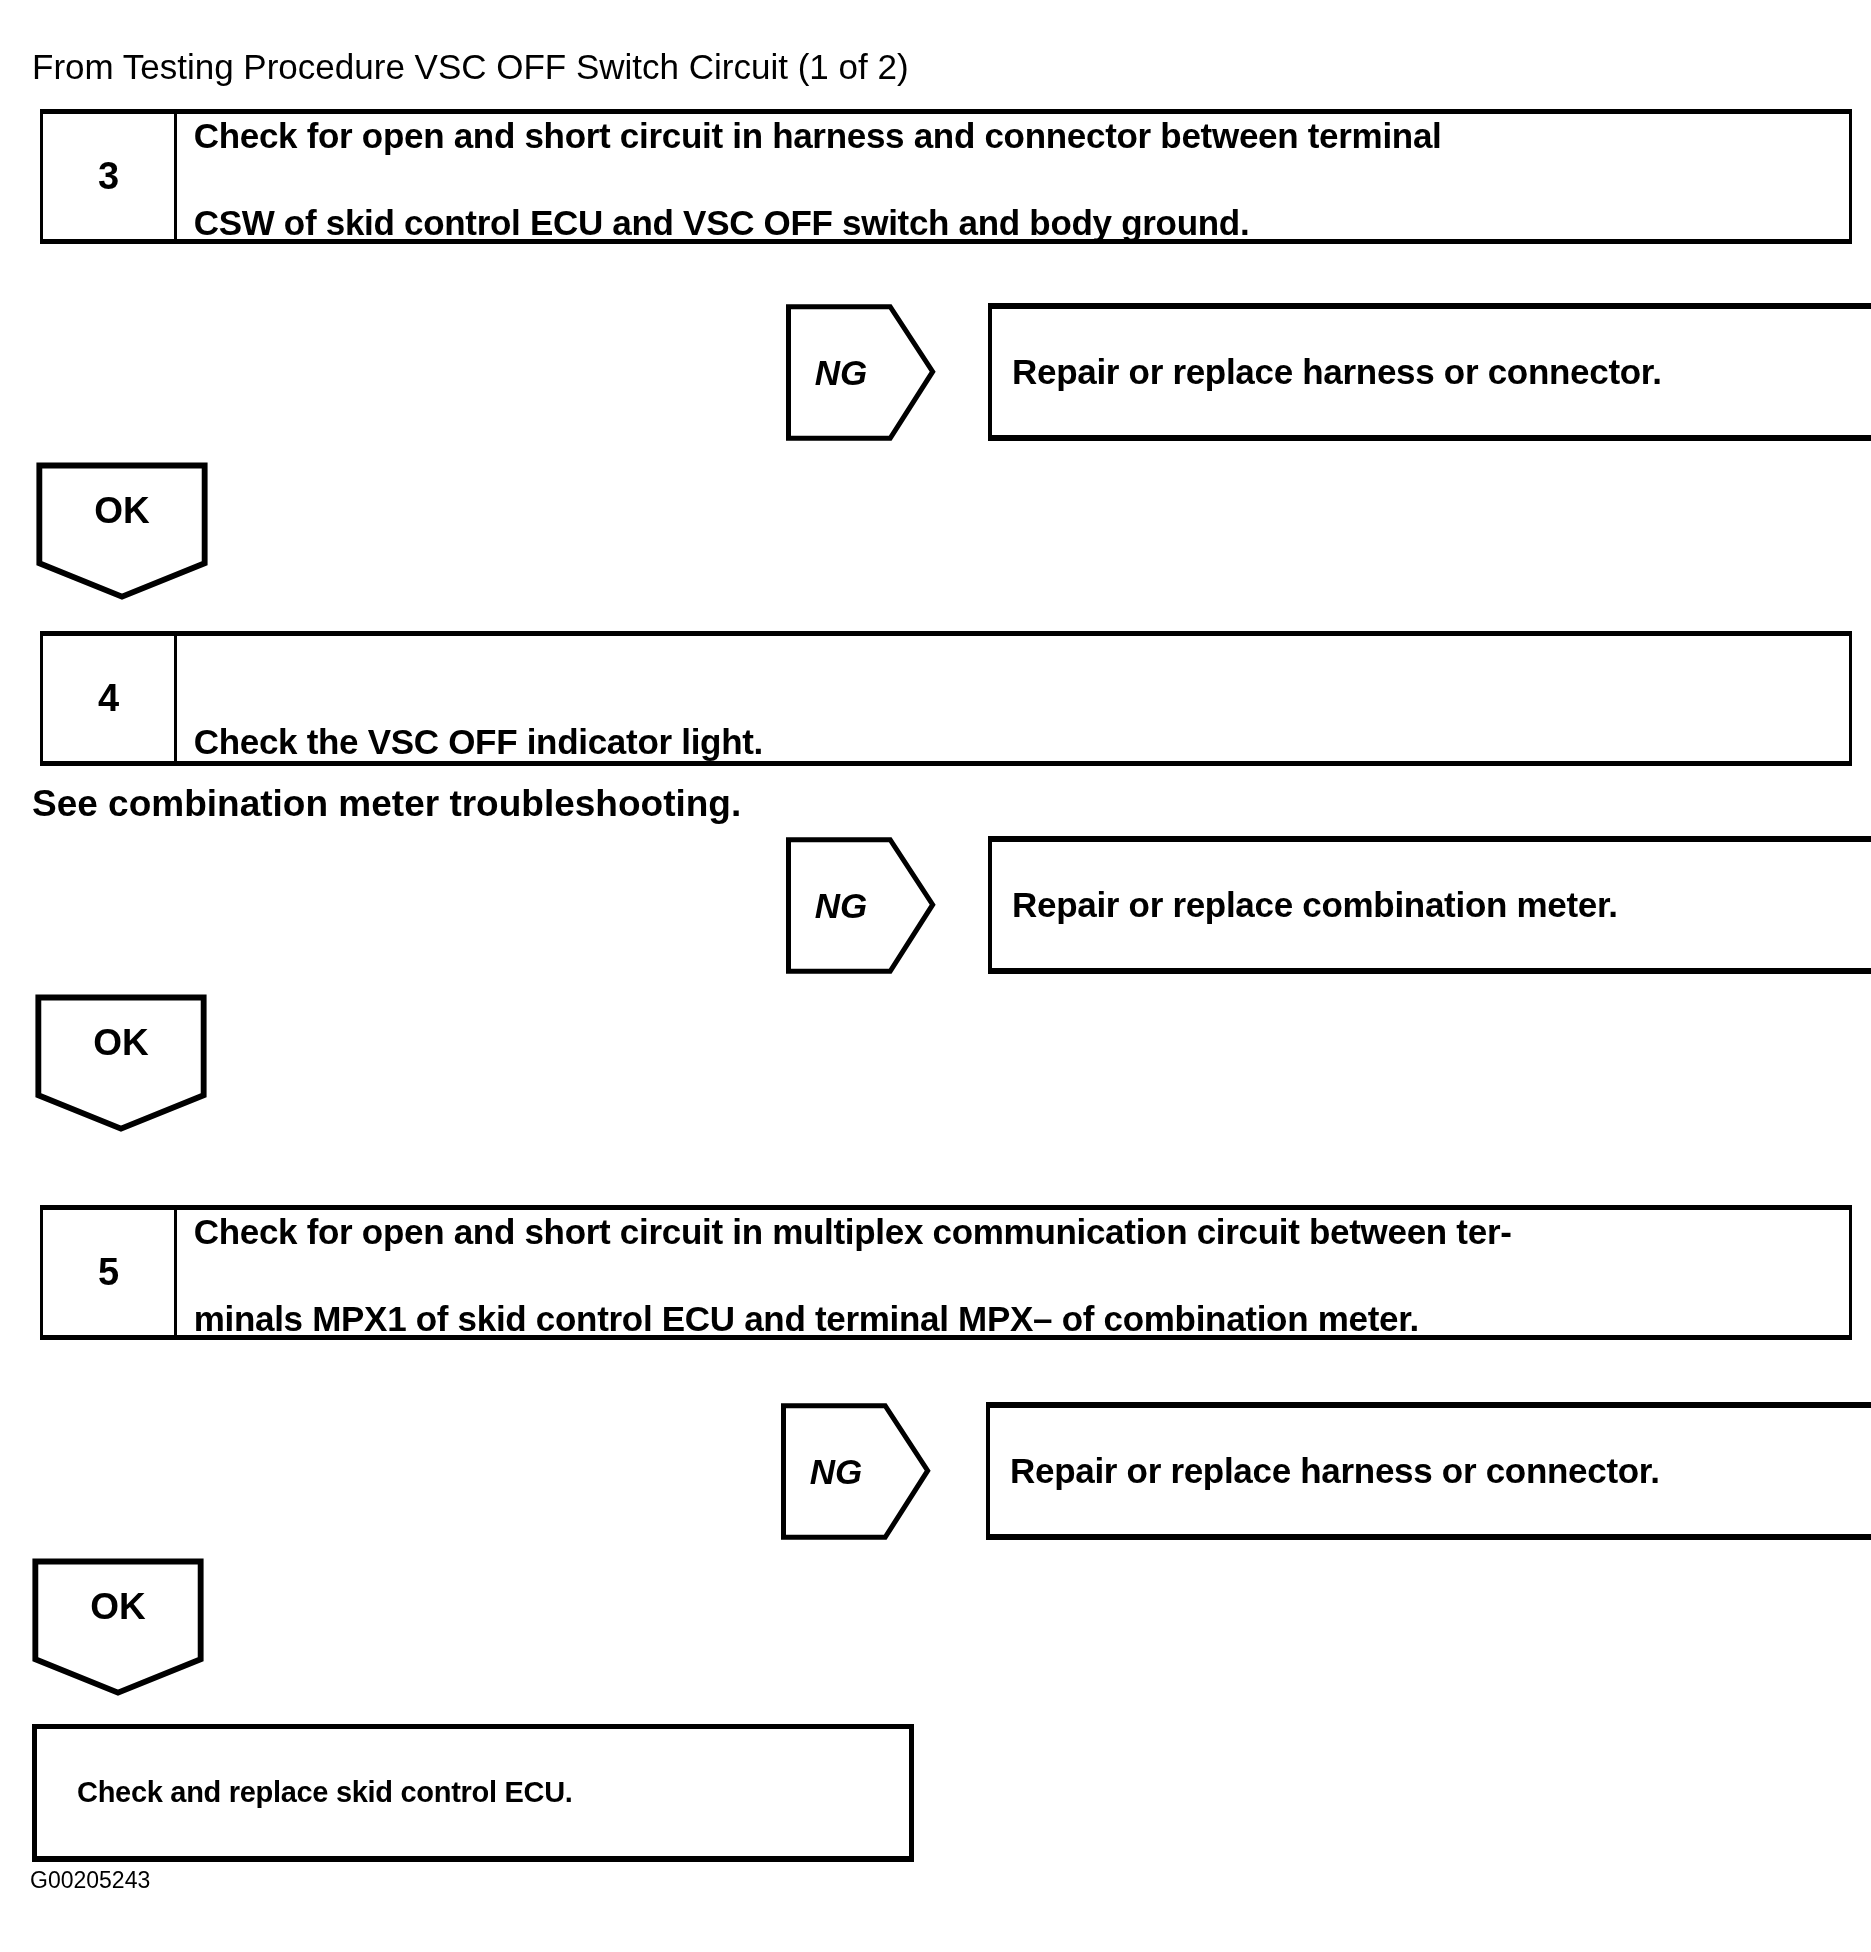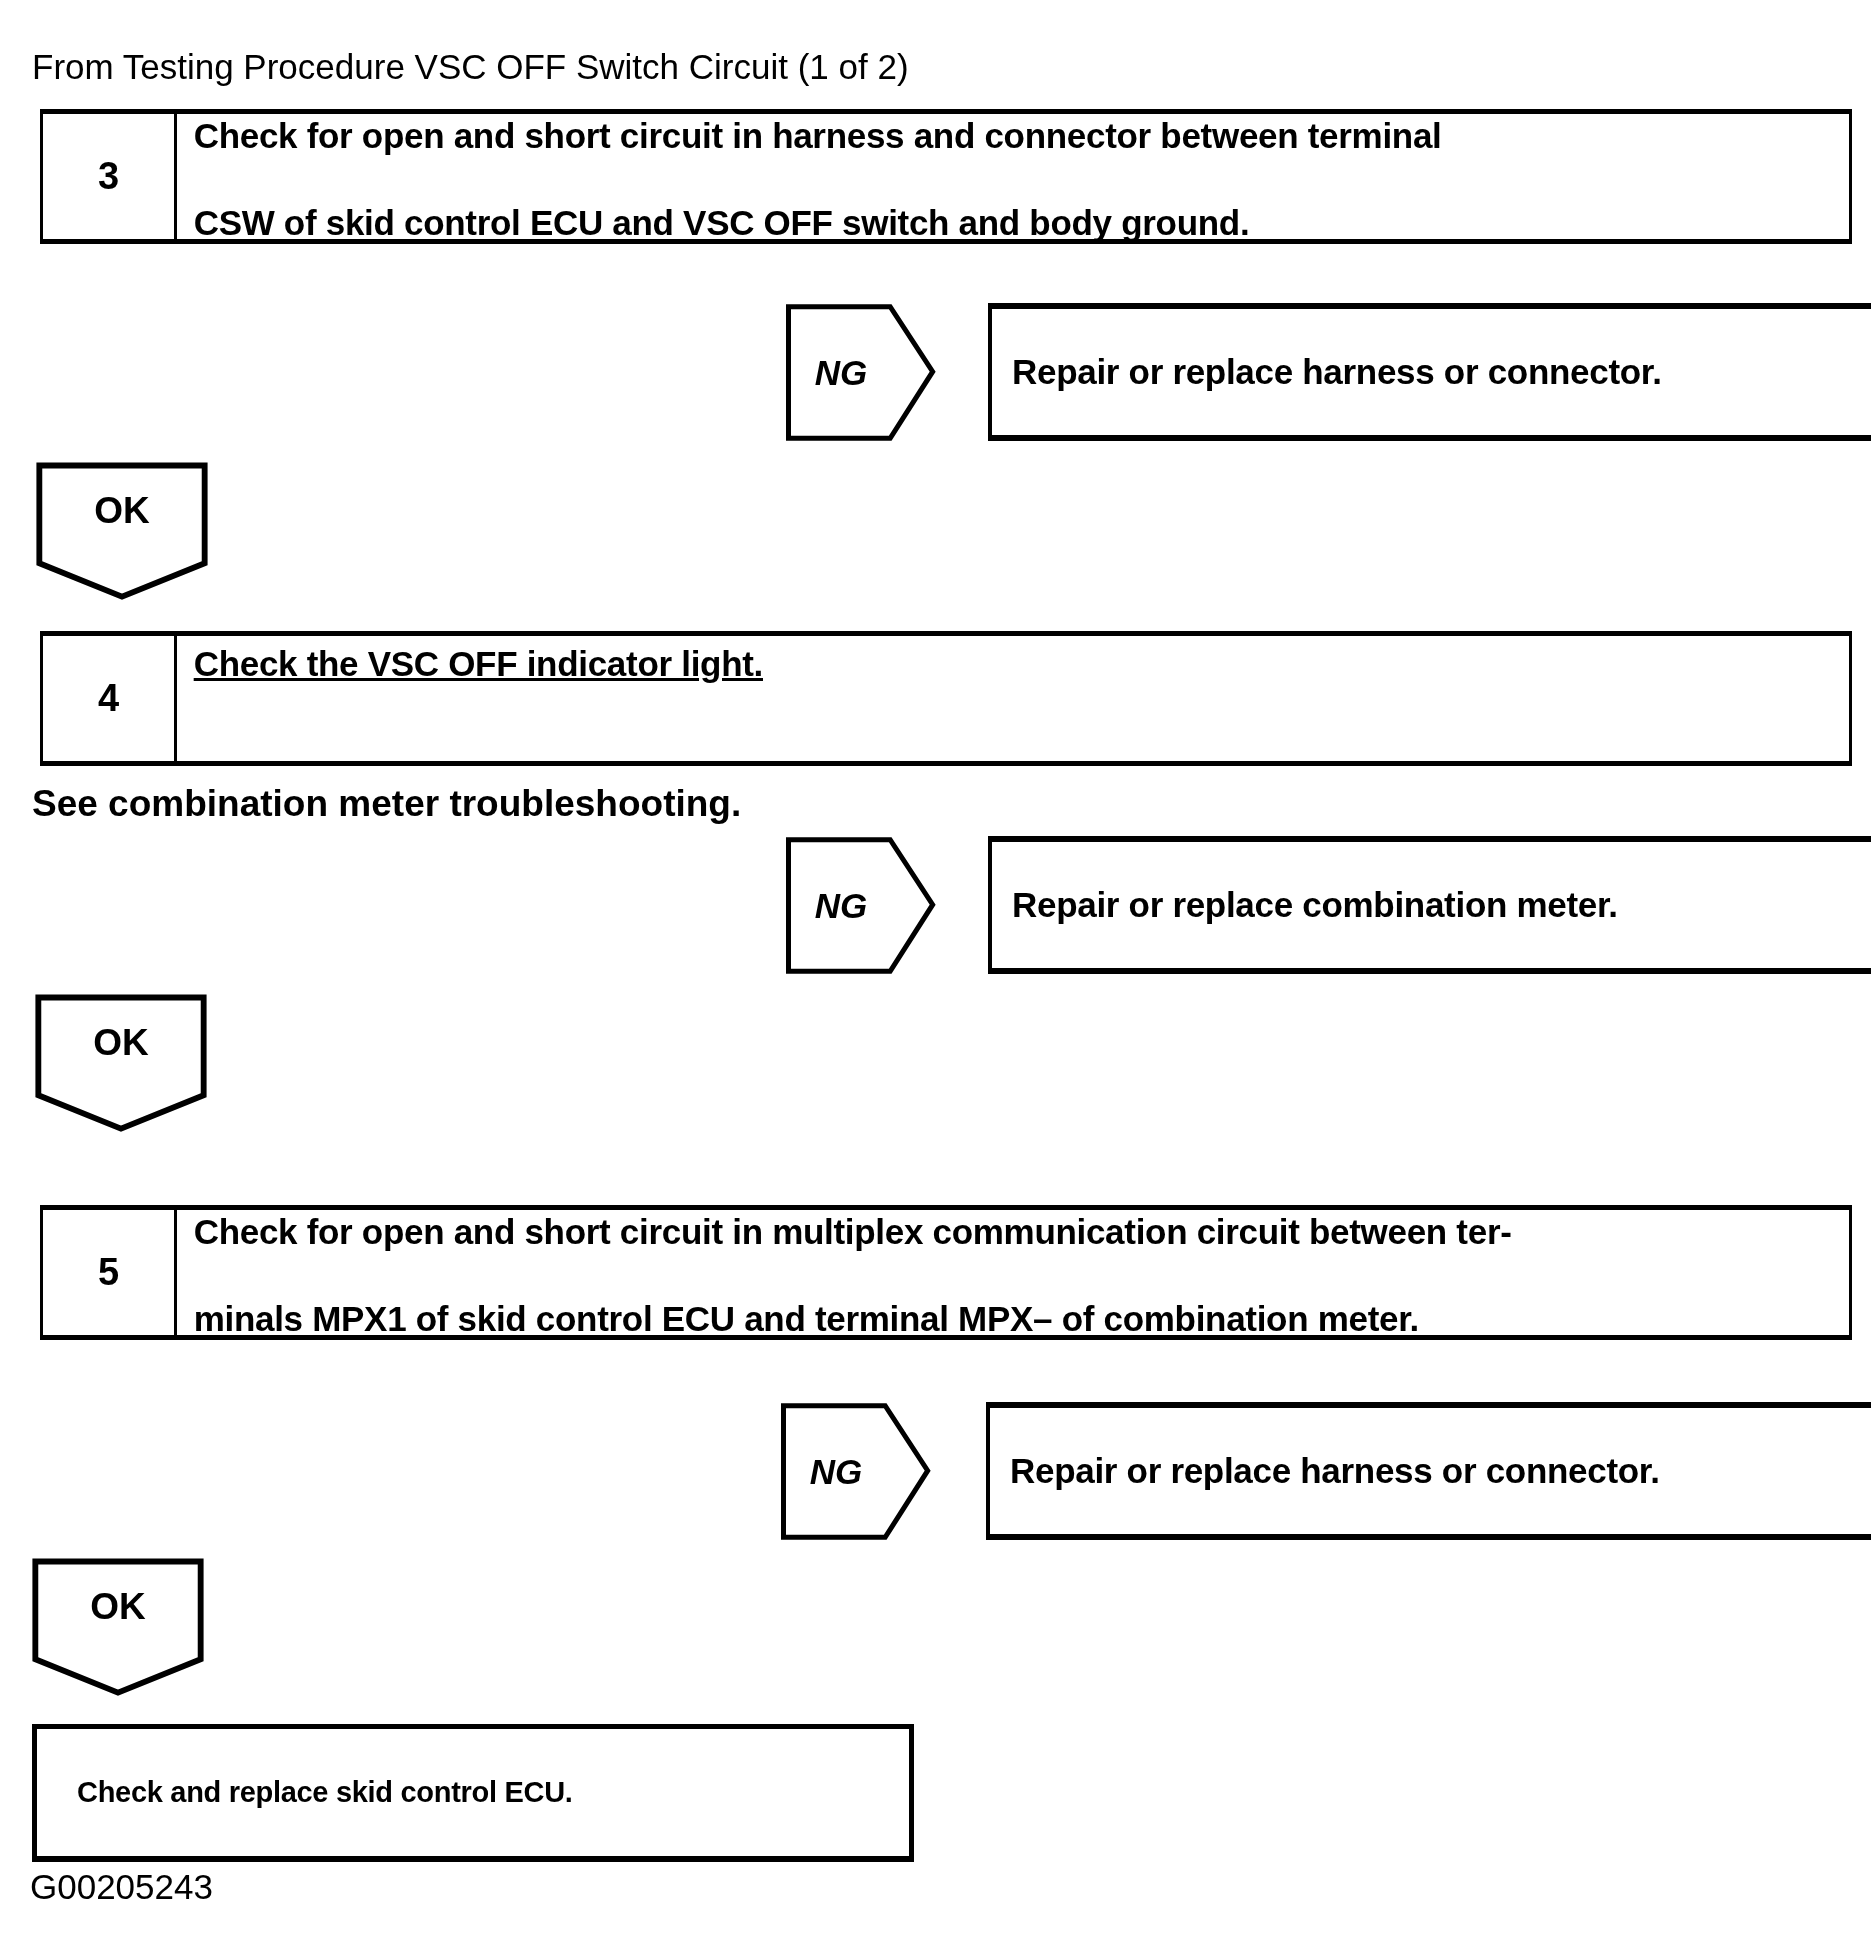--- a/index.html
+++ b/index.html
@@ -29,21 +29,21 @@
     font-weight:bold;font-size:38px;
   }
   .step .body{
     flex:1;
     padding:1.7px 13.4px 0 16.7px;
     font-weight:bold;font-size:35px;line-height:39px;
     display:flex;flex-direction:column;justify-content:flex-start;
     letter-spacing:-0.3px;
     gap:48px;
   }
-  .step.single .body{justify-content:flex-start;padding-top:8px;text-decoration:underline;}
+  .step.single .body{justify-content:flex-end;padding-top:8px;}
   
   .ng{position:absolute;width:150px;height:139px;font-style:italic;}
   .ng svg{position:absolute;left:0;top:0;}
   .nglbl{
     position:absolute;left:0;top:0;width:110px;height:100%;
     display:flex;align-items:center;justify-content:center;
     font-weight:bold;font-size:35px;
   }
   
   .result{
@@ -67,21 +67,21 @@
   }
   .final{
     position:absolute;left:32px;top:1724px;width:882px;height:138px;
     border:5px solid #000;border-bottom-width:6.7px;
     display:flex;align-items:center;padding-left:40px;
     font-weight:bold;font-size:29px;letter-spacing:-0.3px;
     background:#fff;
   }
   .figid{
     position:absolute;left:30px;top:1867px;
-    font-size:35px;
+    font-size:23px;
   }
 </style>
 </head>
 <body>
 
 <div class="page">
 
   <div class="title">From Testing Procedure VSC OFF Switch Circuit (1 of 2)</div>
 
   <div class="step" style="top:109px;">

